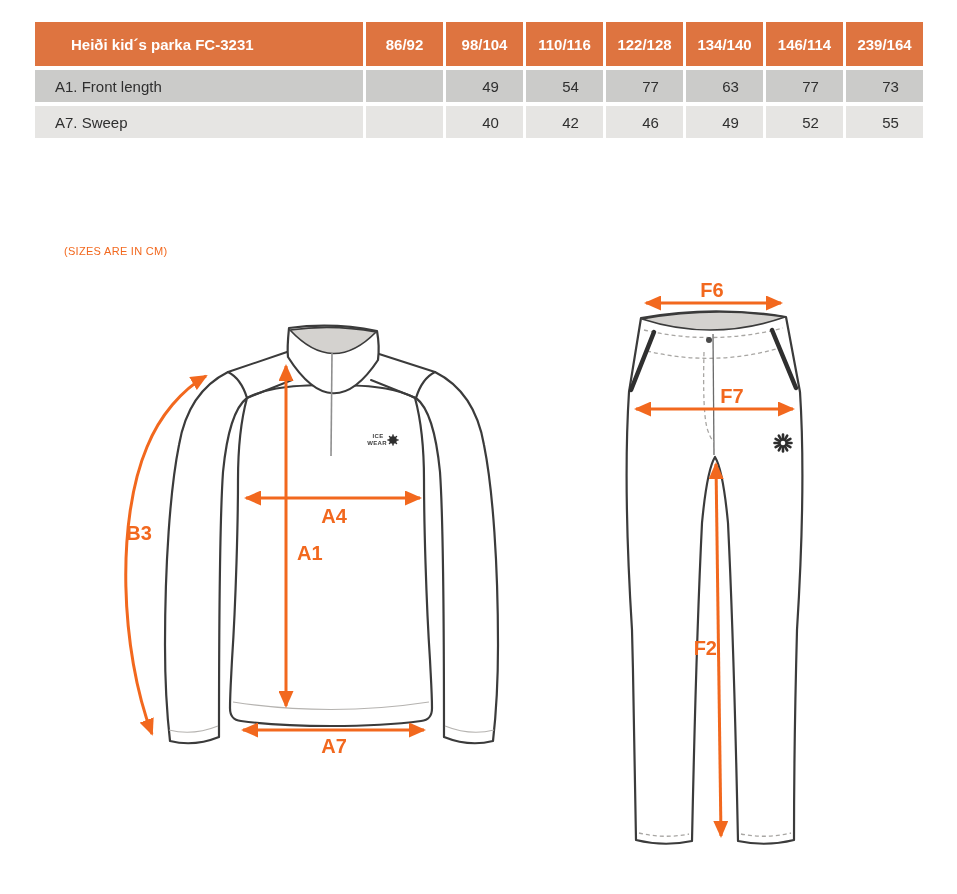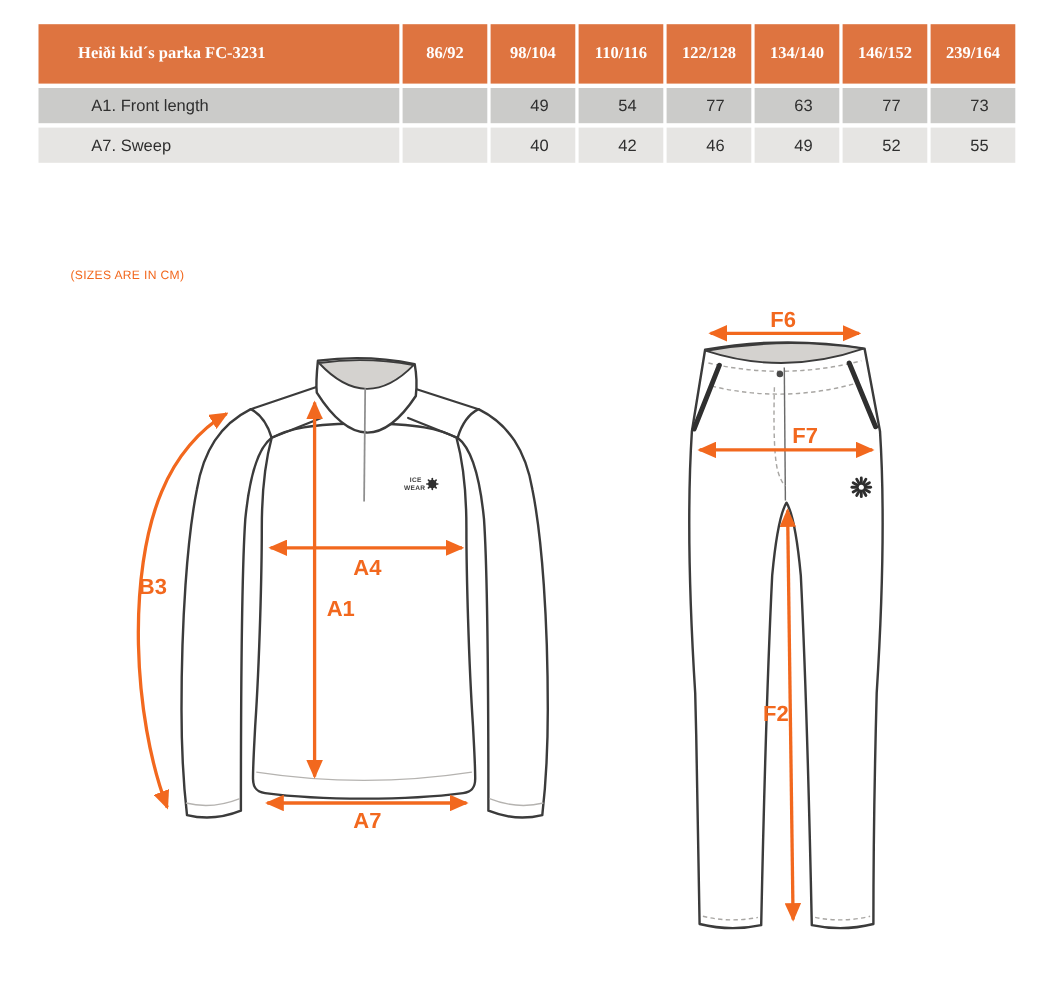--- a/index.html
+++ b/index.html
@@ -11,28 +11,28 @@
   .canvas{position:relative; width:957px; height:894px; background:#fff; overflow:hidden;}
 
   
   table.size-table{
     position:absolute; left:32px; top:18px;
     border-collapse:separate; border-spacing:3px 4px;
     font-family:"Liberation Sans",sans-serif;
   }
   .size-table th{
     background:var(--header-bg,#DE7440); color:#fff; font-weight:bold; font-size:15px;
-    height:54px; width:77px; text-align:center; vertical-align:middle;font-family:Liberation Serif, serif;
+    height:44px; width:77px; text-align:center; vertical-align:middle;
   }
   .size-table th.product{ width:328px; text-align:left; padding-left:36px; }
   .size-table td{
     font-size:15px; color:var(--table-text,#2F2F2F); height:32px;
     text-align:center; vertical-align:middle;padding-left:12px;
   }
-  .size-table td.rowlabel{ text-align:left; padding-left:48px; }
+  .size-table td.rowlabel{ text-align:left; padding-left:20px; }
   .size-table tbody tr:nth-child(odd) td{ background:var(--row-dark,#CBCBC9); }
   .size-table tbody tr:nth-child(even) td{ background:var(--row-light,#E6E5E3); }
 
   
   .note{
     position:absolute; left:64px; top:245px;
     color:var(--accent,#F2681E); font-size:11px; letter-spacing:.3px;
   }
 
   
@@ -62,21 +62,21 @@
 
   <table class="size-table">
     <thead>
       <tr>
         <th class="product">Heiði kid´s parka FC-3231</th>
         <th>86/92</th>
         <th>98/104</th>
         <th>110/116</th>
         <th>122/128</th>
         <th>134/140</th>
-        <th>146/152</th>
+        <th>146/114</th>
         <th>239/164</th>
       </tr>
     </thead>
     <tbody>
       <tr>
         <td class="rowlabel">A1. Front length</td>
         <td></td>
         <td>49</td>
         <td>54</td>
         <td>77</td>

